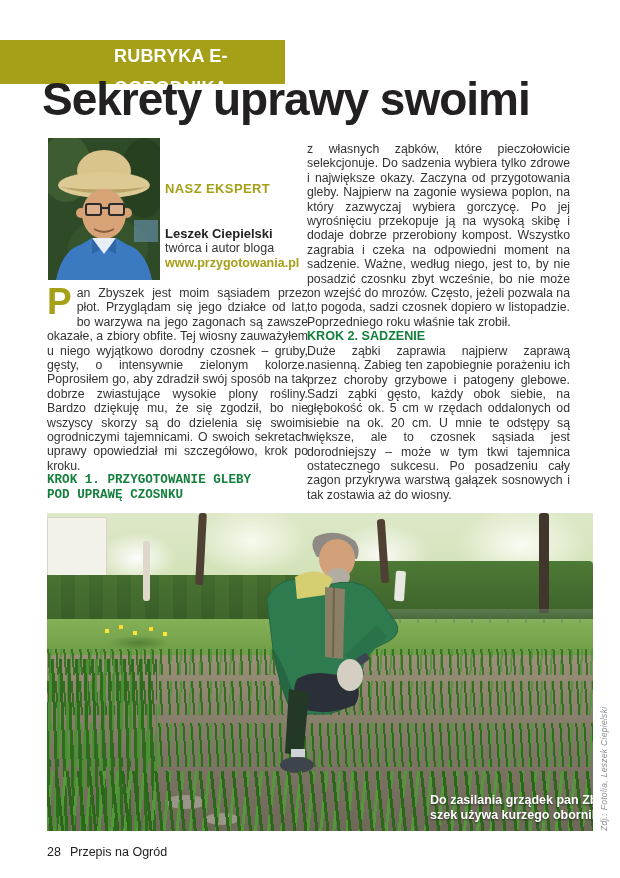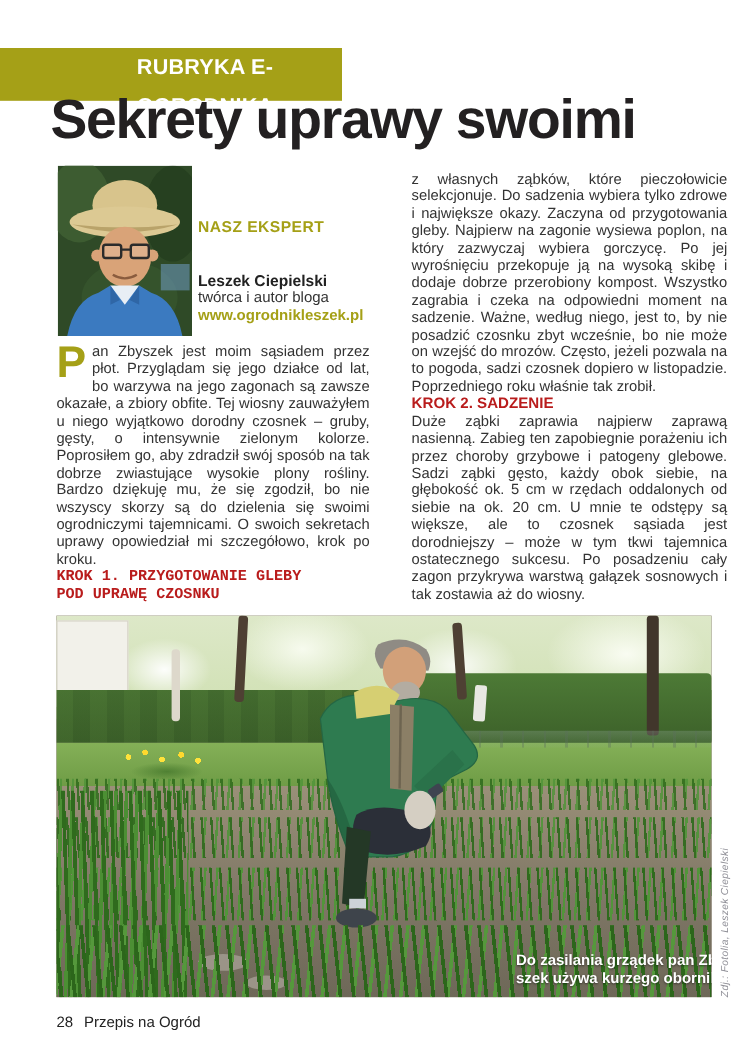--- a/index.html
+++ b/index.html
@@ -19,23 +19,23 @@
   .expert{position:absolute;left:47px;top:138px;width:262px;height:142px;}
   .expert-photo{position:absolute;left:1px;top:0;width:112px;height:142px;overflow:hidden;}
   .expert-info{position:absolute;left:118px;bottom:10px;}
   .expert-label{color:#a5a017;font-weight:bold;font-size:13px;line-height:14.5px;letter-spacing:.4px;}
   .expert-name{color:#222;font-weight:bold;font-size:13px;line-height:14.5px;margin-top:30px;}
   .expert-role{color:#333;font-size:12.5px;line-height:14.5px;}
   .expert-url{display:block;color:#a5a017;font-weight:bold;font-size:12.5px;line-height:14.5px;text-decoration:none;}
 
   
   .col-left{position:absolute;left:47px;top:286px;width:261px;}
-  .col-right{position:absolute;left:343px;top:142px;width:263px;}
+  .col-right{position:absolute;left:307px;top:142px;width:263px;}
   .body-text{margin:0;font-size:12.3px;line-height:14.4px;text-align:justify;color:#333;}
-  .step-heading{margin:0;font-size:12.6px;line-height:14.4px;color:#b91c1c;font-weight:bold;}
+  .step-heading{margin:0;font-size:12.6px;line-height:14.4px;color:#15803d;font-weight:bold;}
   .step-heading span{display:block;font-family:Liberation Mono, monospace;}
   .dropcap{float:left;color:#a5a017;font-weight:bold;font-size:37px;line-height:29px;
            padding:1px 5px 0 0;}
 
   
   .main-photo{position:absolute;left:47px;top:513px;width:546px;height:318px;overflow:hidden;
               background:#7e7665;}
   .ph{position:absolute;left:0;right:0;}
   .ph-blossom{top:0;height:86px;background:
      radial-gradient(60px 40px at 90px 45px,rgba(255,255,255,.95) 0%,rgba(255,255,255,0) 65%),
@@ -135,21 +135,21 @@
           <path d="M44,100 L56,116 L68,100 Z" fill="#e8eef5"></path>
           <path d="M44,100 L52,112 L44,116 Z" fill="#2f66a6"></path>
           <path d="M68,100 L60,112 L68,116 Z" fill="#2f66a6"></path>
         </g>
       </svg>
     </div>
     <div class="expert-info">
       <div class="expert-label">NASZ EKSPERT</div>
       <div class="expert-name">Leszek Ciepielski</div>
       <div class="expert-role">twórca i autor bloga</div>
-      <a href="#" class="expert-url">www.ogrodnikleszek.pl</a>
+      <a href="#" class="expert-url">www.przygotowania.pl</a>
     </div>
   </div>
 
   <div class="col-left">
     <p class="body-text"><span class="dropcap">P</span><span>an Zbyszek jest moim sąsiadem przez płot. Przyglądam się jego działce od lat, bo warzywa na jego zagonach są zawsze okazałe, a zbiory obfite. Tej wiosny zauważyłem u niego wyjątkowo dorodny czosnek – gruby, gęsty, o intensywnie zielonym kolorze. Poprosiłem go, aby zdradził swój sposób na tak dobrze zwiastujące wysokie plony rośliny. Bardzo dziękuję mu, że się zgodził, bo nie wszyscy skorzy są do dzielenia się swoimi ogrodniczymi tajemnicami. O swoich sekretach uprawy opowiedział mi szczegółowo, krok po kroku.</span></p>
     <h2 class="step-heading">
         <span>KROK 1. PRZYGOTOWANIE GLEBY</span>
         <span>POD UPRAWĘ CZOSNKU</span>
       </h2>
   </div>

